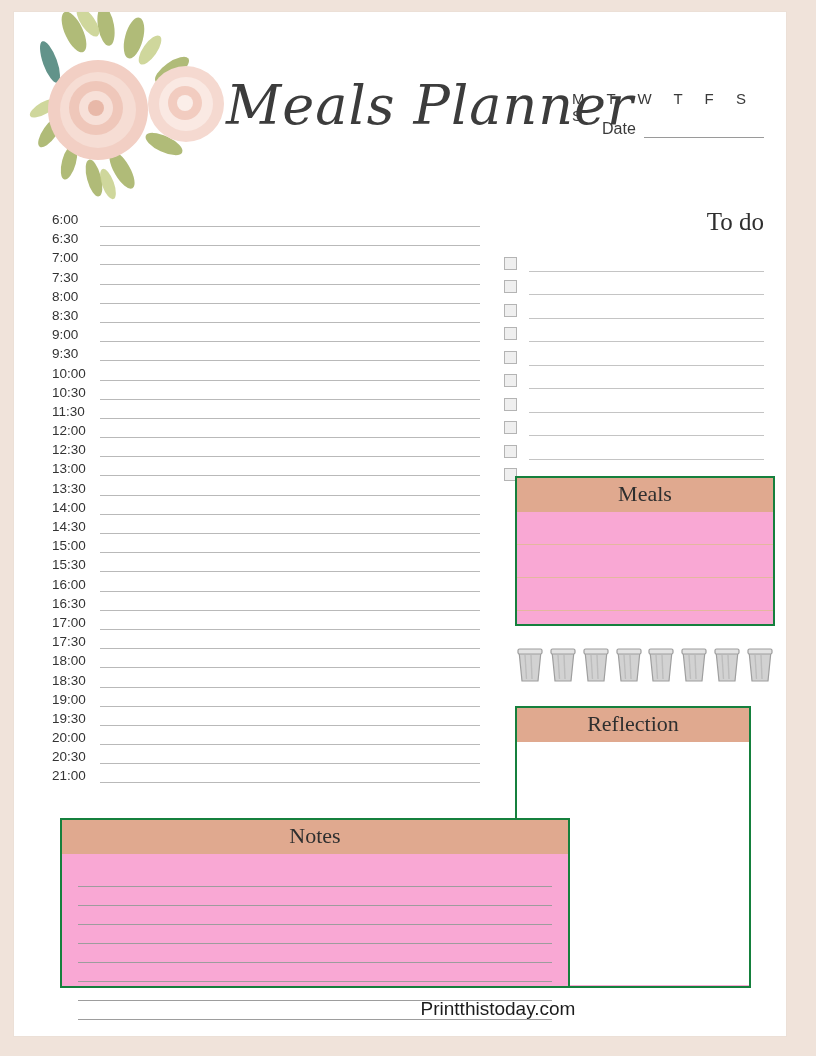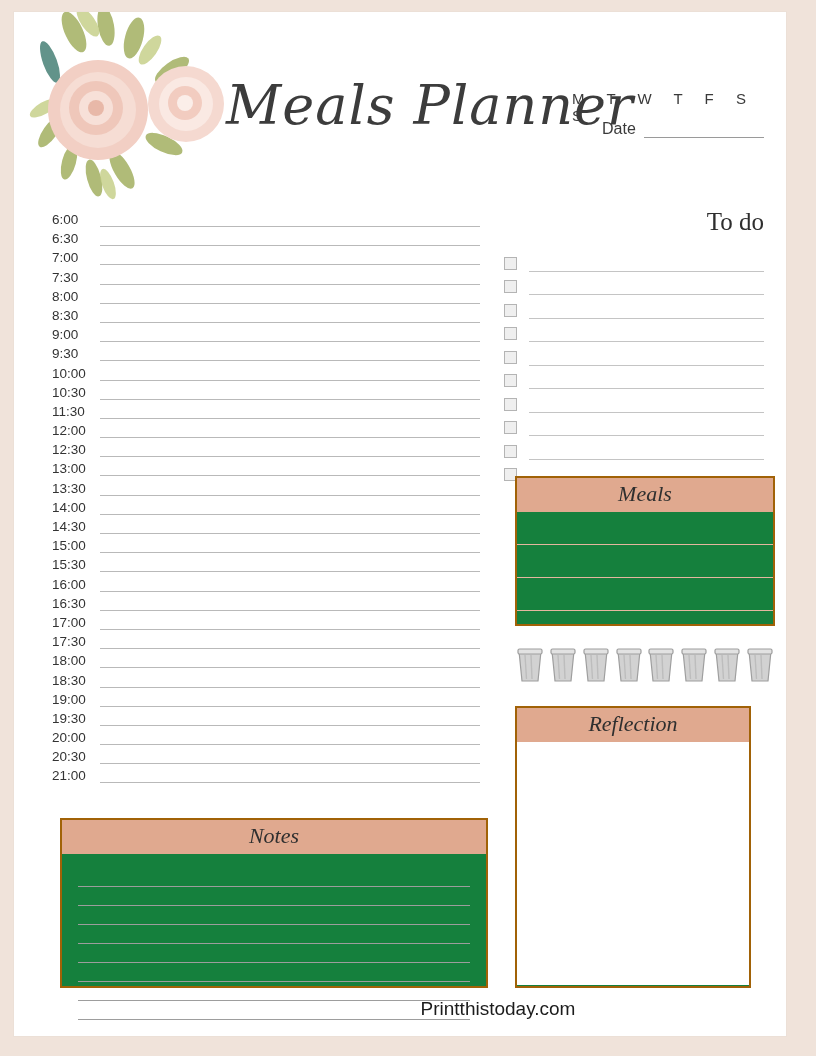--- a/index.html
+++ b/index.html
@@ -128,24 +128,23 @@
     margin-right: 12px;
     flex: 0 0 auto;
   }
   .todo-line {
     flex: 1;
     border-bottom: 1px solid #c4c4c4;
     height: 16px;
   }
   
   .panel {
-    border: 2px solid #a16207;
-    background: #15803d;
+    border: 2px solid #15803d;
+    background: #f9a8d4;
     box-sizing: border-box;
-    font-style: italic;
   }
   .panel-head {
     background: #e0a98f;
     text-align: center;
     font-family: "Liberation Serif", serif;
     font-size: 22px;
     color: #2f2f2f;
     padding: 3px 0 5px 0;
   }
   .meals {
@@ -184,21 +183,21 @@
   }
   .reflection-body {
     height: 243px;
     background: #fff;
   }
   
   .notes {
     position: absolute;
     left: 46px;
     top: 806px;
-    width: 428px;
+    width: 510px;
     height: 170px;
   }
   .notes-body {
     padding: 14px 16px 0 16px;
   }
   .note-line {
     border-bottom: 1px solid #9d9d9d;
     height: 18px;
   }
   .footer {

